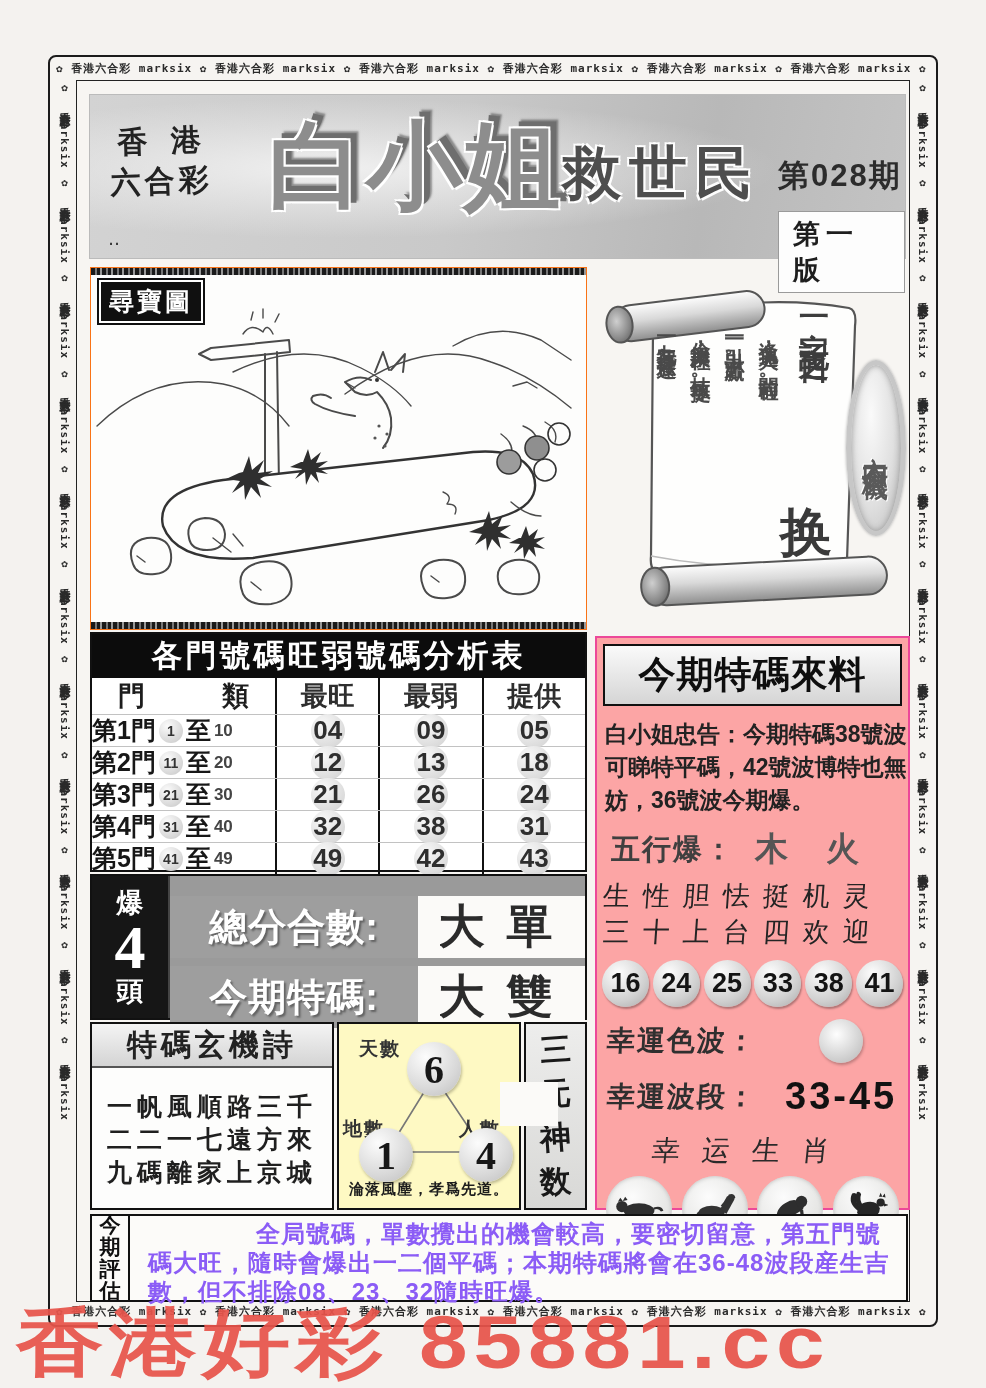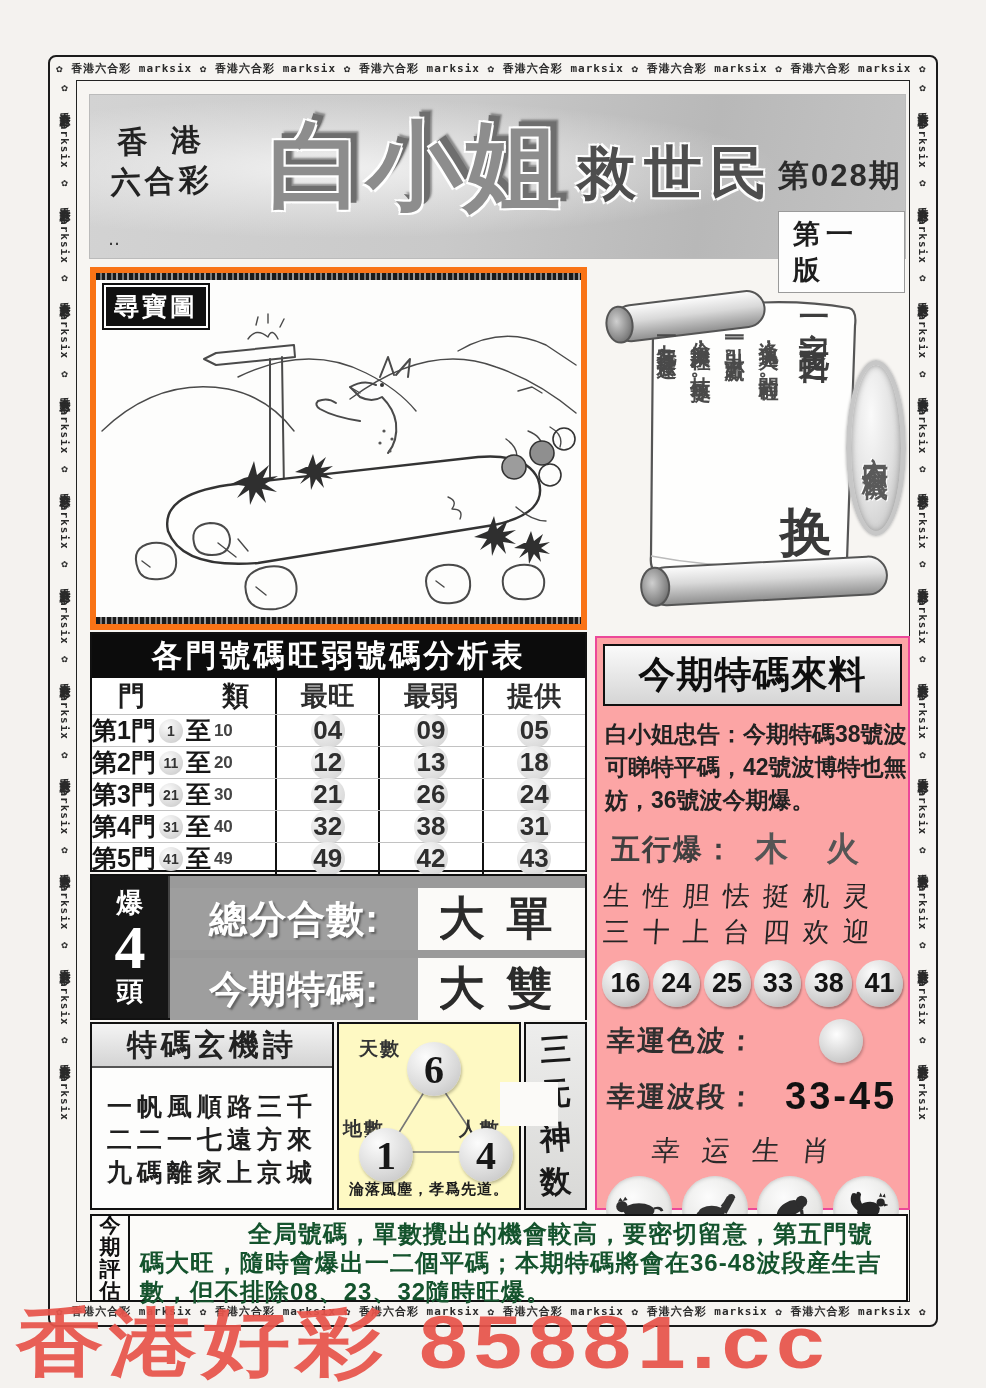--- a/index.html
+++ b/index.html
@@ -35,30 +35,30 @@
     box-shadow:0 0 0 1px #bbb; }
   .brand { left:28px; top:26px; font-size:30px; font-weight:bold; color:#222;
     transform:rotate(-2deg); line-height:40px; letter-spacing:8px; }
   .brand .l2 { margin-left:-8px; letter-spacing:4px; }
   .dots { left:18px; bottom:8px; font-size:18px; color:#333; }
   .main-title { left:178px; top:8px; font-size:96px; font-weight:900; color:#8d8d8d;
     letter-spacing:2px;
     text-shadow:
       -2px -2px 0 #fff, 2px -2px 0 #fff, -2px 2px 0 #fff, 2px 2px 0 #fff,
       8px -7px 0 #6e6e6e, 10px -9px 2px rgba(70,70,70,.55); }
-  .sub-title { left:488px; top:40px; font-size:58px; font-weight:900; color:#4e4e4e;
+  .sub-title { left:473px; top:40px; font-size:58px; font-weight:900; color:#4e4e4e;
     letter-spacing:8px;
     text-shadow:-2px -2px 0 #fdfdfd,2px -2px 0 #fdfdfd,-2px 2px 0 #fdfdfd,2px 2px 0 #fdfdfd; }
   .issue { left:688px; top:60px; font-size:31px; font-weight:900; color:#2c2c2c; letter-spacing:2px; }
   .edition { left:688px; top:116px; background:#fdfdfd; border:1px solid #9a9a9a;
     padding:4px 14px; font-size:27px; font-weight:900; color:#1e1e1e; letter-spacing:6px; }
 
   
   .treasure { left:90px; top:267px; width:497px; height:363px; background:#fdfdfc;
-    border:6px solid #f97316;text-align:center; }
+    border:1px solid #f97316;text-align:center; }
   .microband { position:absolute; left:0; width:100%; height:7px;
     background:repeating-linear-gradient(90deg,#1a1a1a 0 4px,#777 4px 6px,#1a1a1a 6px 9px,#999 9px 11px); }
   .microband.t { top:0; } .microband.b { bottom:0; }
   .t-label { left:8px; top:12px; background:#101010; color:#fff; font-size:25px;
     font-weight:900; padding:3px 8px; letter-spacing:3px; border:2px solid #fff;
     outline:2px solid #101010; }
   .sketch { left:2px; top:8px; }
 
   
   .scrollart { left:595px; top:268px; width:315px; height:362px; }
@@ -98,21 +98,21 @@
     background:radial-gradient(circle at 35% 30%, #f8f8f8, #dcdcdc 70%, #cfcfcf);
     display:inline-flex; align-items:center; justify-content:center; }
 
   
   .burst { left:90px; top:874px; width:497px; height:146px; border:2px solid #111;
     background:#9a9a9a; display:flex; }
   .burst-left { width:78px; background:#161616; color:#fff; display:flex; flex-direction:column;
     align-items:center; justify-content:center; border-right:2px solid #444; }
   .burst-left .c { font-size:27px; font-weight:900; line-height:30px; }
   .burst-left .n { font-size:62px; font-weight:900; line-height:58px; font-family:"Liberation Serif","DejaVu Serif",serif; }
-  .burst-body { flex:1; display:flex; flex-direction:column; gap:8px; padding:12px 0; }
+  .burst-body { flex:1; display:flex; flex-direction:column; gap:8px; padding:20px 0; }
   .burst-row { flex:1; display:flex; }
   .burst-label { width:248px; background:#9e9e9e; color:#fff; font-size:38px; font-weight:900;
     display:flex; align-items:center; justify-content:center; letter-spacing:1px;
     text-shadow:2px 2px 2px rgba(40,40,40,.5); }
   .burst-value { flex:1; background:#fbfaf8; color:#2b2b2b; font-size:46px; font-weight:900;
     display:flex; align-items:center; justify-content:center; letter-spacing:22px;
     font-family:"Liberation Serif","DejaVu Serif",serif; padding-left:10px; }
 
   
   .poem { left:90px; top:1022px; width:244px; height:188px; border:2px solid #111; background:#fdfdfc; }
@@ -172,21 +172,21 @@
   .zoo-c { width:66px; height:66px; border-radius:50%;
     background:radial-gradient(circle at 40% 32%, #fcfcfc, #e7e7e5 60%, #d8d8d6);
     box-shadow:inset 0 0 4px #bbb; display:flex; align-items:center; justify-content:center; }
 
   
   .eval { left:90px; top:1214px; width:818px; height:88px; border:2px solid #111;
     background:#fcfbf9; display:flex; }
   .eval-label { width:38px; border-right:2px solid #111; display:flex; flex-direction:column;
     align-items:center; justify-content:center; gap:0; }
   .eval-label span { font-size:21px; font-weight:900; color:#101010; line-height:22px; }
-  .eval-text { flex:1; padding:3px 10px 0 10px; font-size:24px; font-weight:900; color:#14532d;
+  .eval-text { flex:1; padding:3px 10px 0 18px; font-size:24px; font-weight:900; color:#8b5cf6;
     line-height:29px; letter-spacing:1px; text-indent:4.5em; }
 
   
   .watermark { left:16px; top:1294px; font-size:74px; font-weight:900; color:#e8544b;
     letter-spacing:5px; white-space:nowrap; transform:scaleX(1.18); transform-origin:left center;
     opacity:.93; z-index:50; }
 
   svg .ln { fill:none; stroke:#4a4a4a; stroke-width:2; stroke-linecap:round; stroke-linejoin:round; }
   svg .thin { stroke-width:1.4; }
 </style>

